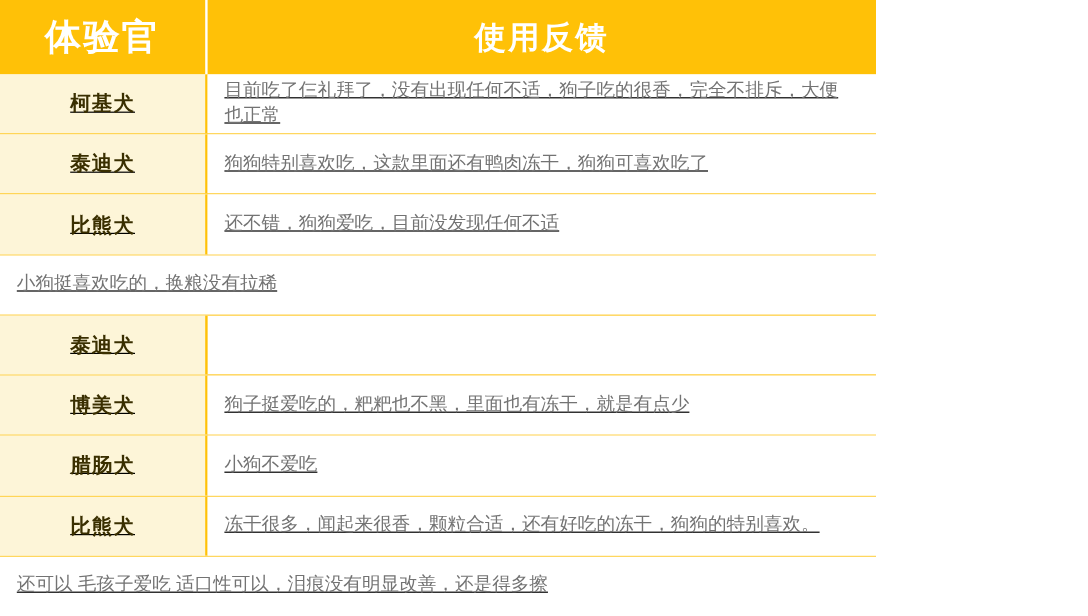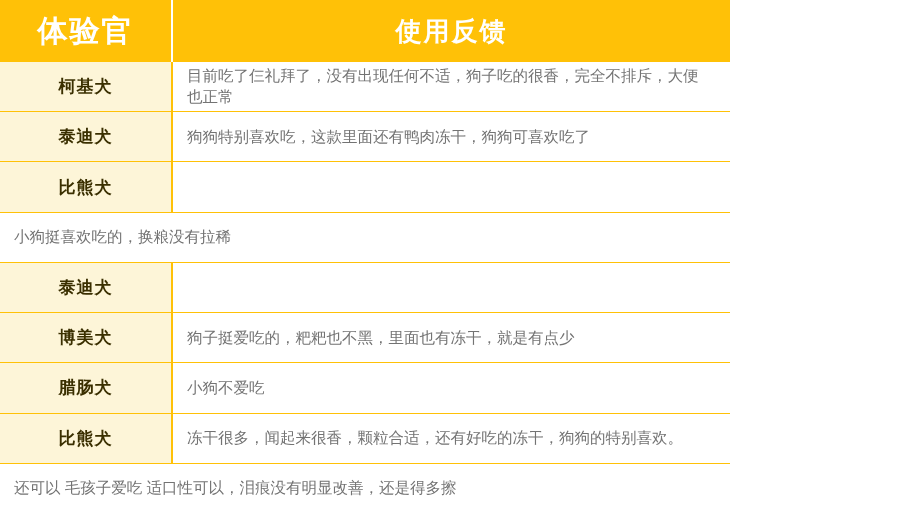--- a/index.html
+++ b/index.html
@@ -47,20 +47,21 @@
     flex: 1;
     display: flex;
     flex-direction: column;
   }
   .row {
     display: flex;
     flex: 1 1 0;
     min-height: 0;
     border-bottom: 1px solid #FFC107;
     box-sizing: border-box;
+    text-decoration: underline;
   }
   .row:last-child {
     border-bottom: none;
   }
   .cell-breed {
     width: 173px;
     box-sizing: border-box;
     background: #FDF5D8;
     border-right: 2px solid #FFC107;
     display: flex;
@@ -101,20 +102,21 @@
       <div class="cell-feedback">目前吃了仨礼拜了，没有出现任何不适，狗子吃的很香，完全不排斥，大便也正常</div>
     </div>
 
     <div class="row">
       <div class="cell-breed">泰迪犬</div>
       <div class="cell-feedback">狗狗特别喜欢吃，这款里面还有鸭肉冻干，狗狗可喜欢吃了</div>
     </div>
 
     <div class="row">
       <div class="cell-breed">比熊犬</div>
+      <div class="cell-feedback">还不错，狗狗爱吃，目前没发现任何不适</div>
     </div>
 
     <div class="row">
       <div class="cell-feedback">小狗挺喜欢吃的，换粮没有拉稀</div>
     </div>
 
     <div class="row">
       <div class="cell-breed">泰迪犬</div>
     </div>
 

